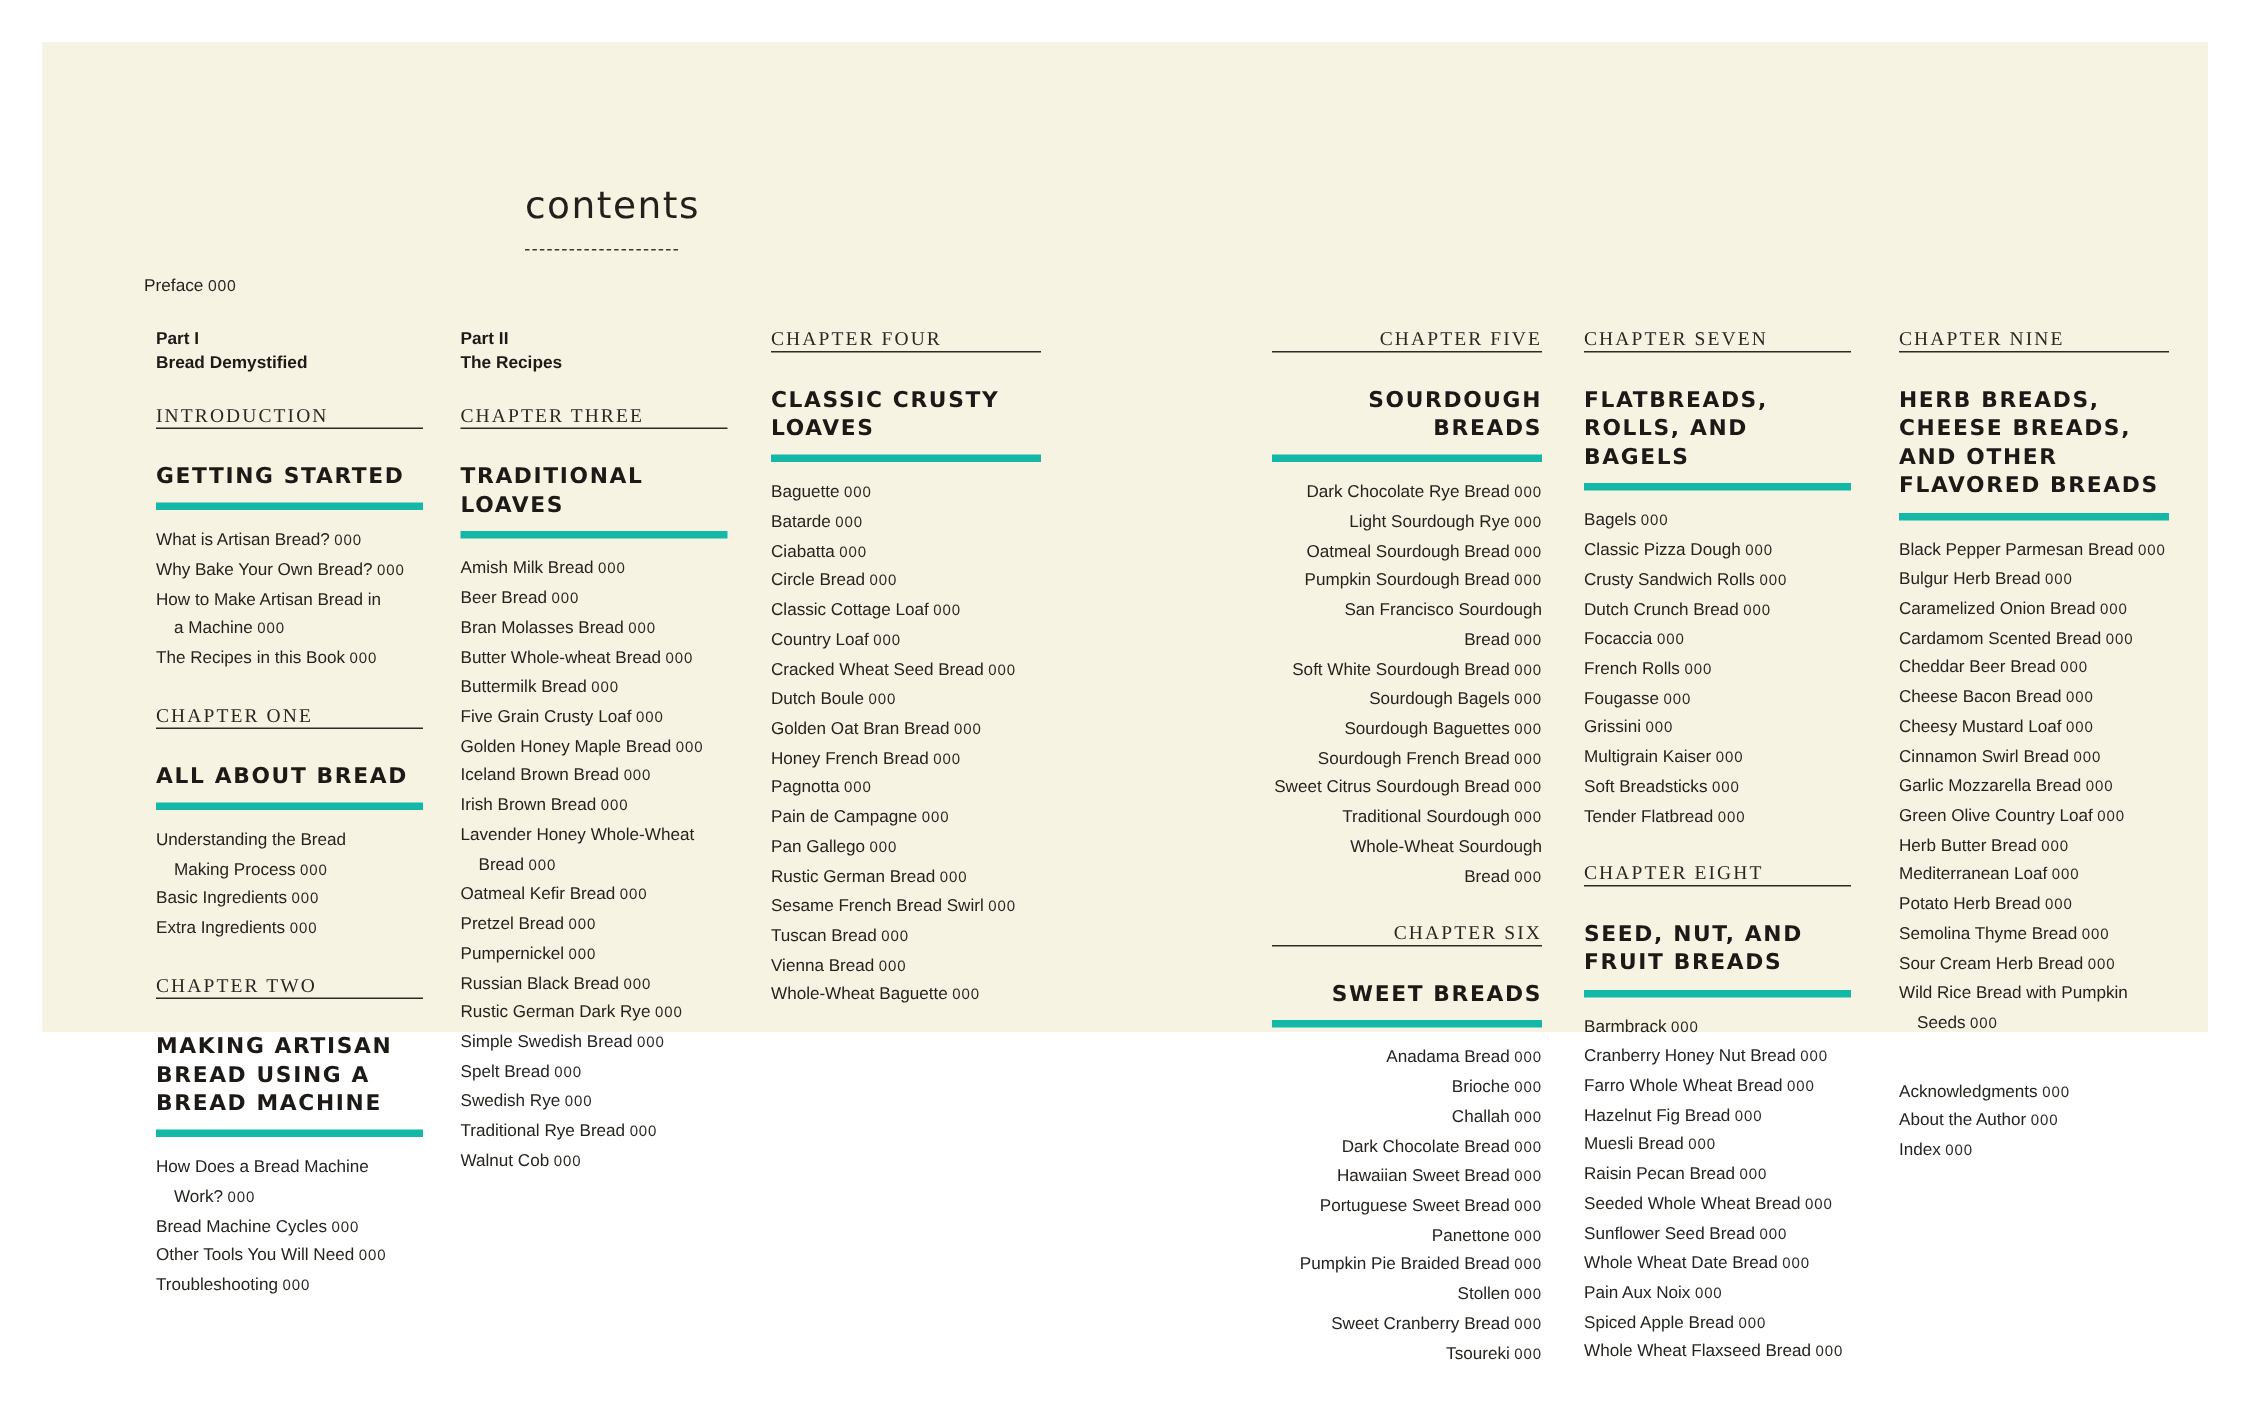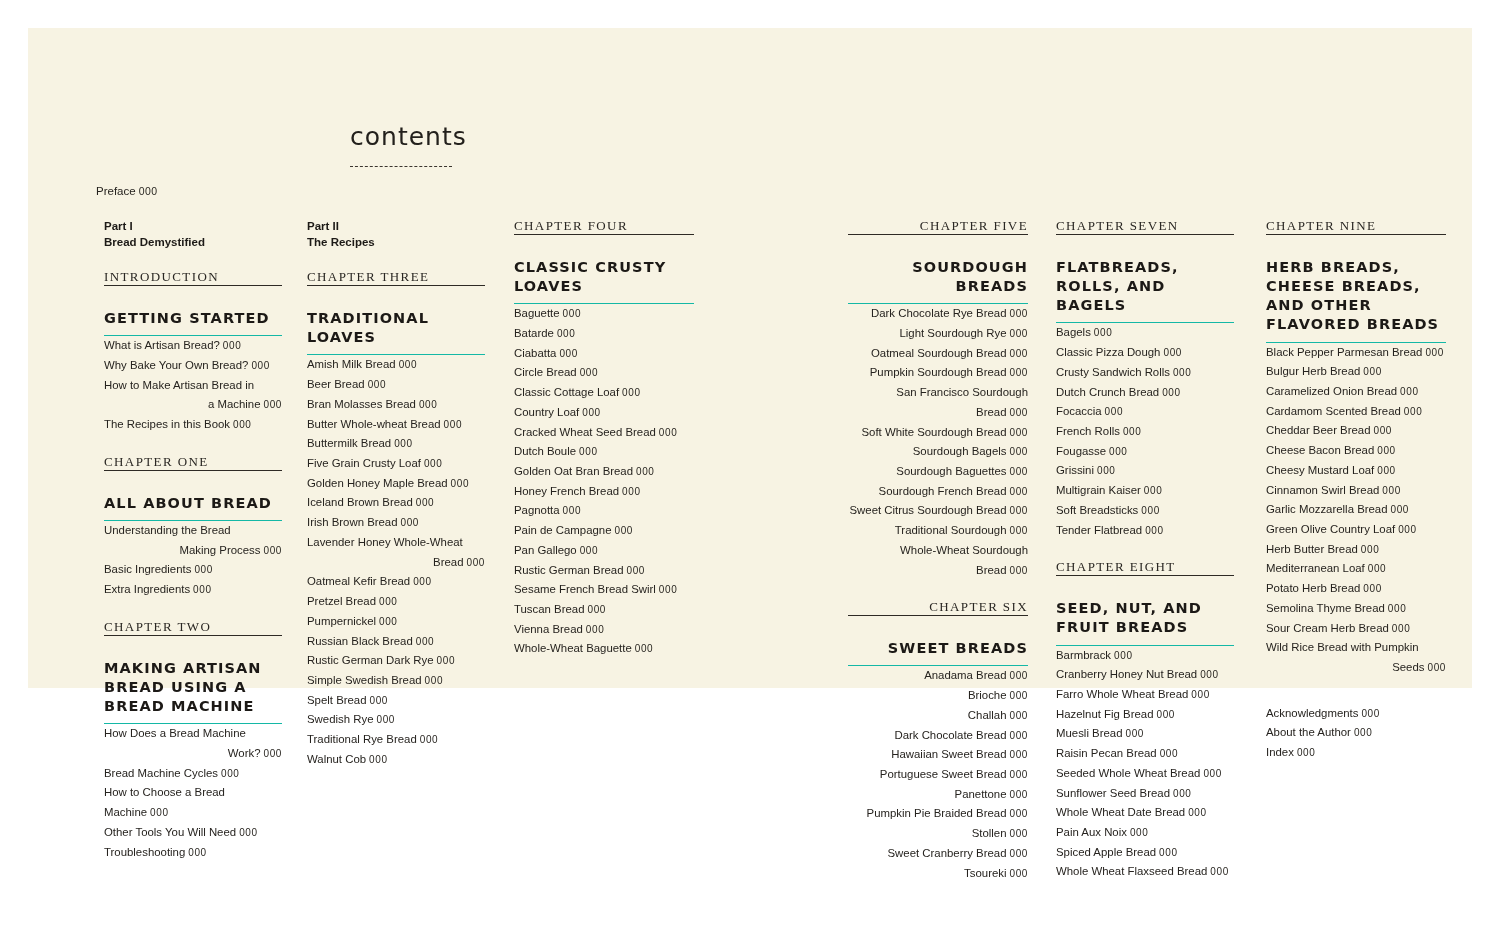--- a/index.html
+++ b/index.html
@@ -76,40 +76,40 @@
     font-family: Liberation Serif, serif;
   }
   .section-head {
     font-family: "DejaVu Sans", sans-serif;
     font-size: 14.5px;
     font-weight: bold;
     letter-spacing: 1.1px;
     color: #1c1916;
     line-height: 1.32;
     padding-bottom: 7px;
-    border-bottom: 1px solid #14b8a6;
+    border-bottom: 5px solid #14b8a6;
+    margin-bottom: 11px;
   }
   .kicker-rule {
     border-bottom: 1px solid #2e2a25;
   }
   ul.entries {
     list-style: none;
     margin: 0;
     padding: 0;
   }
   ul.entries li {
     font-size: 11.4px;
     color: #26231f;
     line-height: 1.73;
     text-indent: 0;
   }
   ul.entries li .cont {
     display: block;
     padding-left: 12px;
-    text-align: right;
   }
   .pg {
     font-size: 10px;
     letter-spacing: .6px;
     color: #2b2823;
     margin-left: 3px;
   }
   .backmatter {
     margin-top: 26px;
   }
@@ -149,21 +149,20 @@
           <li><span>Basic Ingredients</span><span class="pg">000</span></li>
           <li><span>Extra Ingredients</span><span class="pg">000</span></li>
         </ul>
       </div>
       <div class="block">
         <div class="chapter-kicker kicker-rule">CHAPTER TWO</div>
         <div class="section-head">MAKING ARTISAN<br>BREAD USING A<br>BREAD MACHINE</div>
         <ul class="entries">
           <li><span>How Does a Bread Machine</span><span class="cont">Work?<span class="pg">000</span></span></li>
           <li><span>Bread Machine Cycles</span><span class="pg">000</span></li>
-          <li><span>How to Choose a Bread Machine</span><span class="pg">000</span></li>
           <li><span>Other Tools You Will Need</span><span class="pg">000</span></li>
           <li><span>Troubleshooting</span><span class="pg">000</span></li>
         </ul>
       </div>
     </div>
   <div class="col c2">
       <div class="block">
         <div class="part-label">Part II<br>The Recipes</div>
       </div>
       <div class="block">

